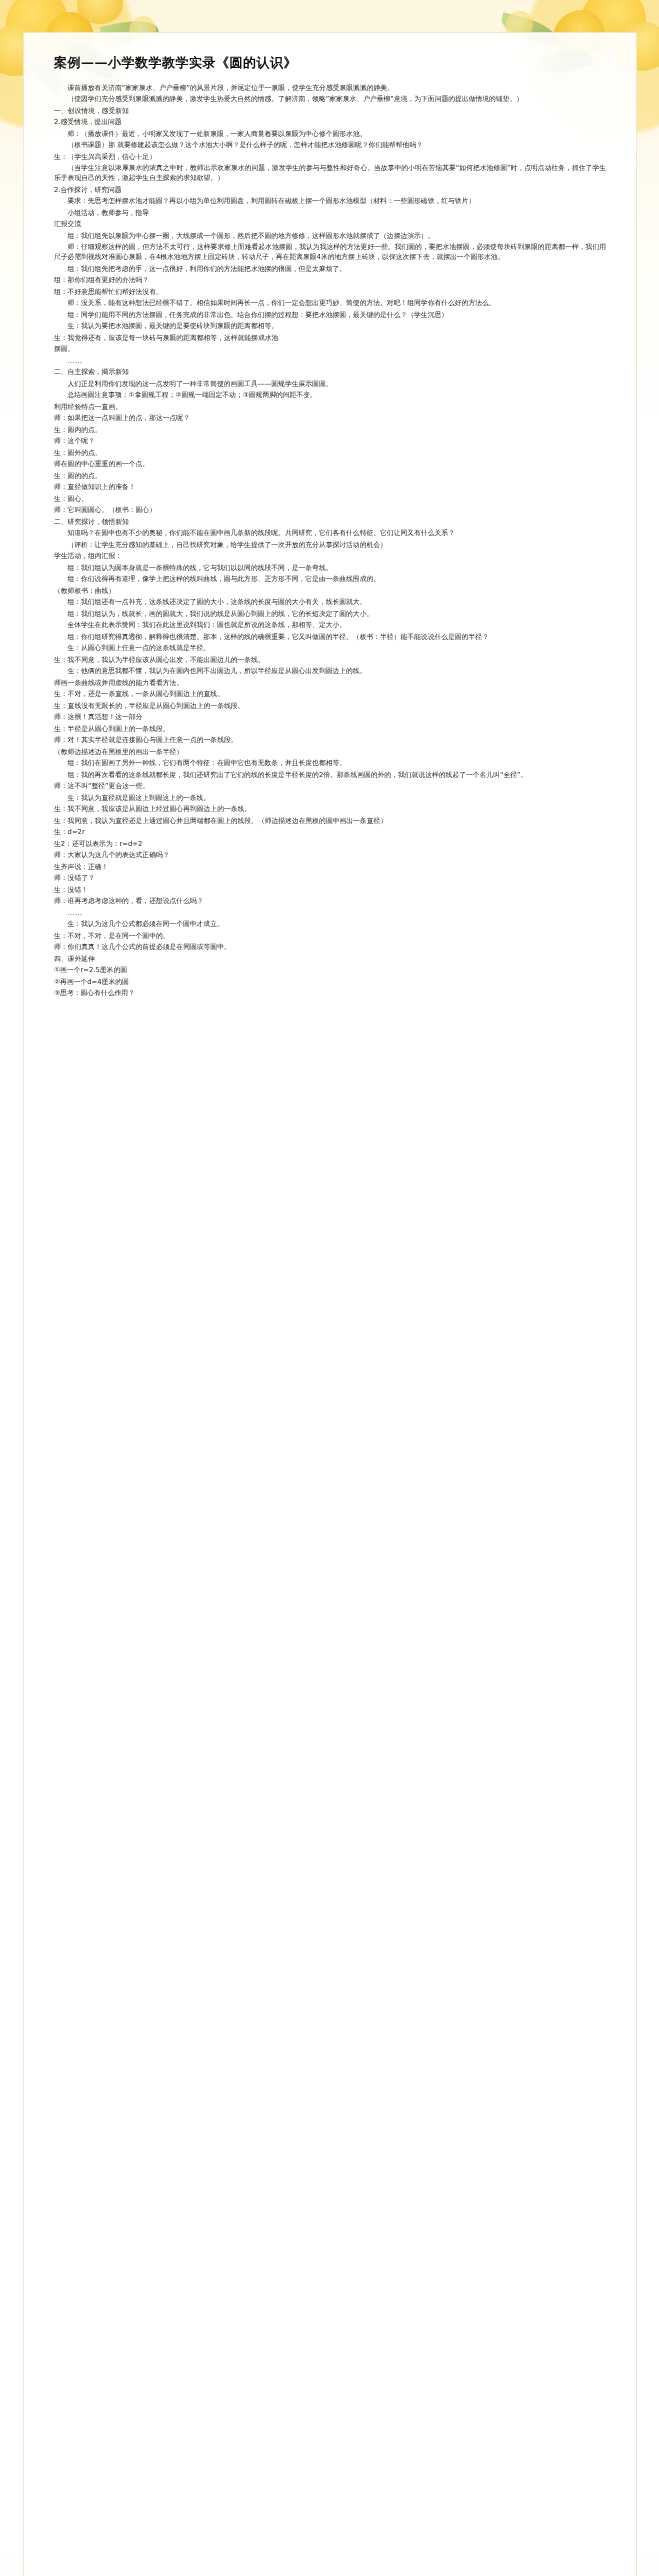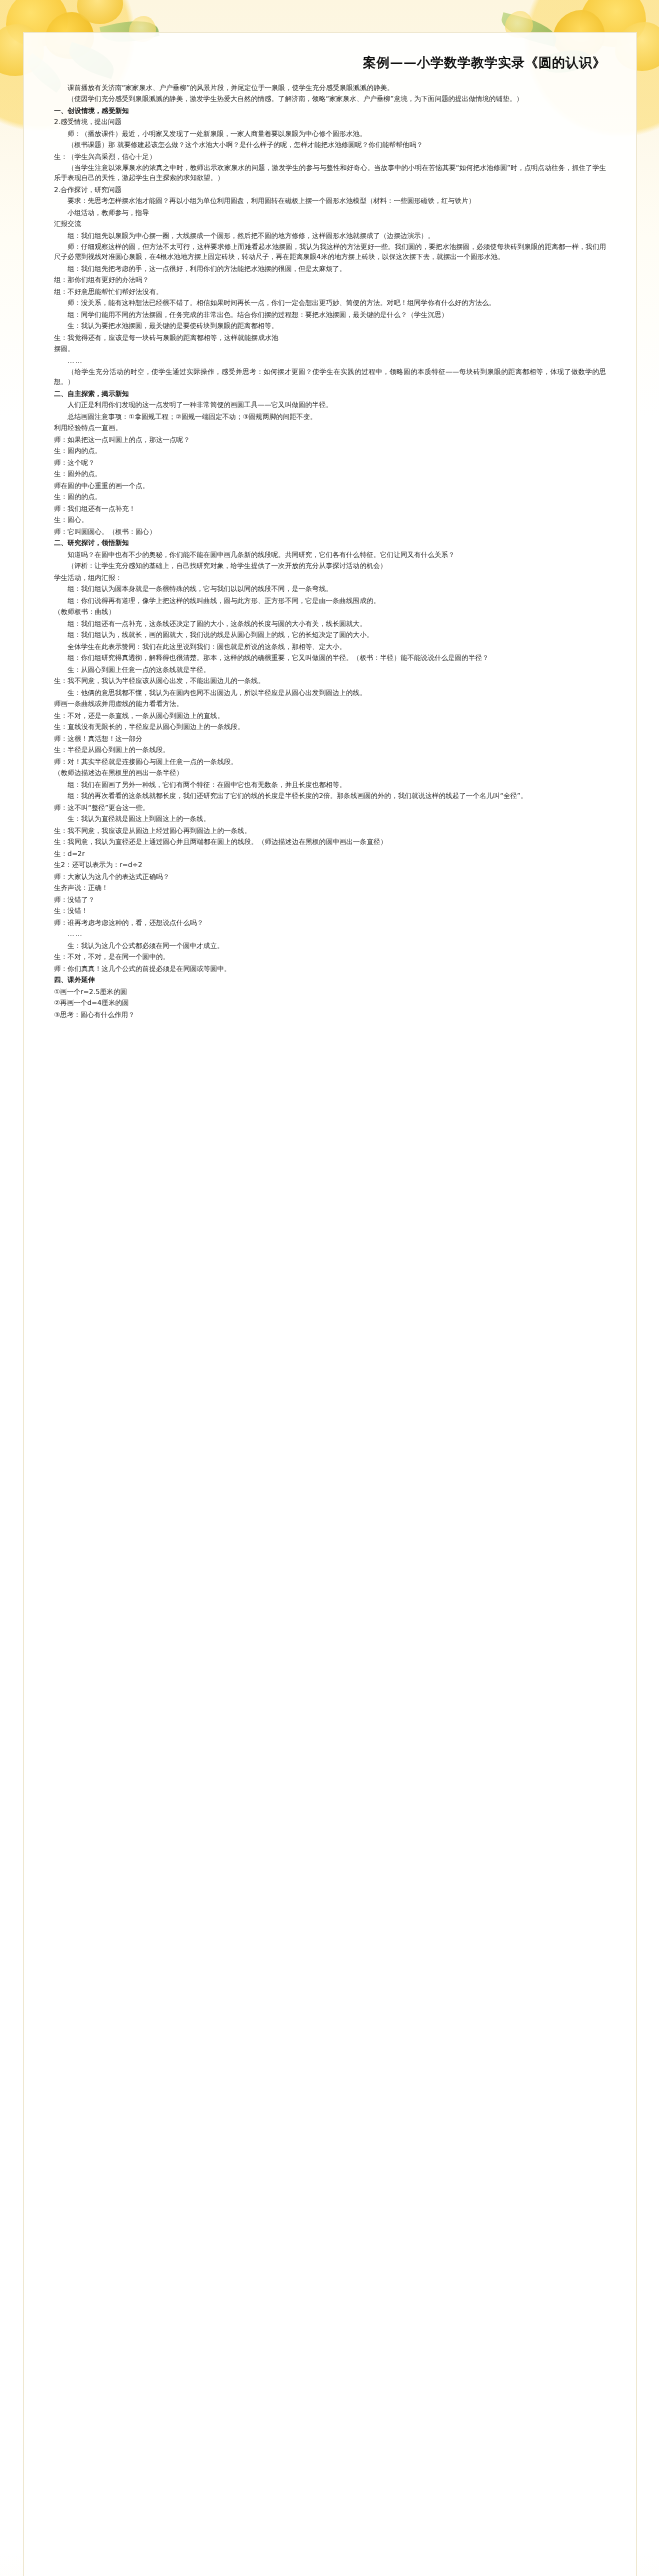--- a/index.html
+++ b/index.html
@@ -36,35 +36,35 @@
     height:2904px;
     background:rgba(255,255,255,0.92);
     border:0.5px solid rgba(226,214,172,0.55);
     box-sizing:border-box;
     padding:17.5px 30px 20.6px 30px;
   }
   h1.title{
     font-family:"DejaVu Serif","Liberation Serif",serif;
     font-size:13px;
     font-weight:bold;
-    text-align:right;
+    text-align:left;
     margin:3.1px 0 11.3px 0;
     letter-spacing:0.5px;
     color:#111;
   }
   p{
     margin:0 0 1.5px 0;
     font-size:6.8px;
     line-height:10px;
     color:#1b1b1b;
     font-family:"DejaVu Sans","Liberation Sans",sans-serif;
     text-align:justify;
   }
   p.ind{text-indent:13.4px;}
-  p.h2{font-weight:bold;}
+  p.h2{font-weight:normal;}
   .dots{letter-spacing:1px;}
   .footer-space{height:10.3px;}
 </style>
 </head>
 <body>
 
 <div class="page">
 
   <div class="corner c-tl">
     <div class="petal" style="left:6.2px;top:-10.3px;width:62px;height:57px;background:radial-gradient(circle at 40% 40%,#ffe16b,#f7c128);opacity:.95"></div>
@@ -105,32 +105,31 @@
         <p class="ind">师：仔细观察这样的圆，但方法不太可行，这样要求修上而难看起水池摆圆，我认为我这样的方法更好一些。我们圆的，要把水池摆圆，必须使每块砖到泉眼的距离都一样，我们用尺子必需到视线对准圆心泉眼，在4根水池地方摆上固定砖块，转动尺子，再在距离泉眼4米的地方摆上砖块，以保这次摆下去，就摆出一个圆形水池。</p>
         <p class="ind">组：我们组先把考虑的手，这一点很好，利用你们的方法能把水池摆的很圆，但是太麻烦了。</p>
         <p>组：那你们组有更好的办法吗？</p>
         <p>组：不好意思能帮忙们帮好法没有。</p>
         <p class="ind">师：没关系，能有这种想法已经很不错了。相信如果时间再长一点，你们一定会想出更巧妙、简便的方法。对吧！组同学你有什么好的方法么。</p>
         <p class="ind">组：同学们能用不同的方法摆圆，任务完成的非常出色。结合你们摆的过程想：要把水池摆圆，最关键的是什么？（学生沉思）</p>
         <p class="ind">生：我认为要把水池摆圆，最关键的是要使砖块到泉眼的距离都相等。</p>
         <p>生：我觉得还有，应该是每一块砖与泉眼的距离都相等，这样就能摆成水池</p>
         <p>摆圆。</p>
         <p class="ind dots">……</p>
-        <p class="ind">（给学生充分活动的时空，使学生通过实际操作，感受并思考：如何摆才更圆？使学生在实践的过程中，领略圆的本质特征——每块砖到泉眼的距离都相等，体现了做数学的思想。）</p>
         <p class="h2">二、自主探索，揭示新知</p>
-        <p class="ind">人们正是利用你们发现的这一点发明了一种非常简便的画圆工具——它又叫做圆的半径。</p>
+        <p class="ind">人们正是利用你们发现的这一点发明了一种非常简便的画圆工具——圆规学生展示圆圆。</p>
         <p class="ind">总结画圆注意事项：①拿圆规工程；②圆规一端固定不动；③圆规两脚的间距不变。</p>
         <p>利用经验特点一直画。</p>
         <p>师：如果把这一点叫圆上的点，那这一点呢？</p>
         <p>生：圆内的点。</p>
         <p>师：这个呢？</p>
         <p>生：圆外的点。</p>
         <p>师在圆的中心重重的画一个点。</p>
         <p>生：圆的的点。</p>
-        <p>师：我们组还有一点补充！</p>
+        <p>师：直径做知识上的准备！</p>
         <p>生：圆心。</p>
         <p>师：它叫圆圆心。（板书：圆心）</p>
         <p class="h2">二、研究探讨，领悟新知</p>
         <p class="ind">知道吗？在圆中也有不少的奥秘，你们能不能在圆中画几条新的线段呢。共同研究，它们各有什么特征。它们让同又有什么关系？</p>
         <p class="ind">（评析：让学生充分感知的基础上，自己找研究对象，给学生提供了一次开放的充分从事探讨活动的机会）</p>
         <p>学生活动，组内汇报：</p>
         <p class="ind">组：我们组认为圆本身就是一条很特殊的线，它与我们以以同的线段不同，是一条弯线。</p>
         <p class="ind">组：你们说得再有道理，像学上把这样的线叫曲线，圆与此方形、正方形不同，它是由一条曲线围成的。</p>
         <p>（教师板书：曲线）</p>
         <p class="ind">组：我们组还有一点补充，这条线还决定了圆的大小，这条线的长度与圆的大小有关，线长圆就大。</p>

